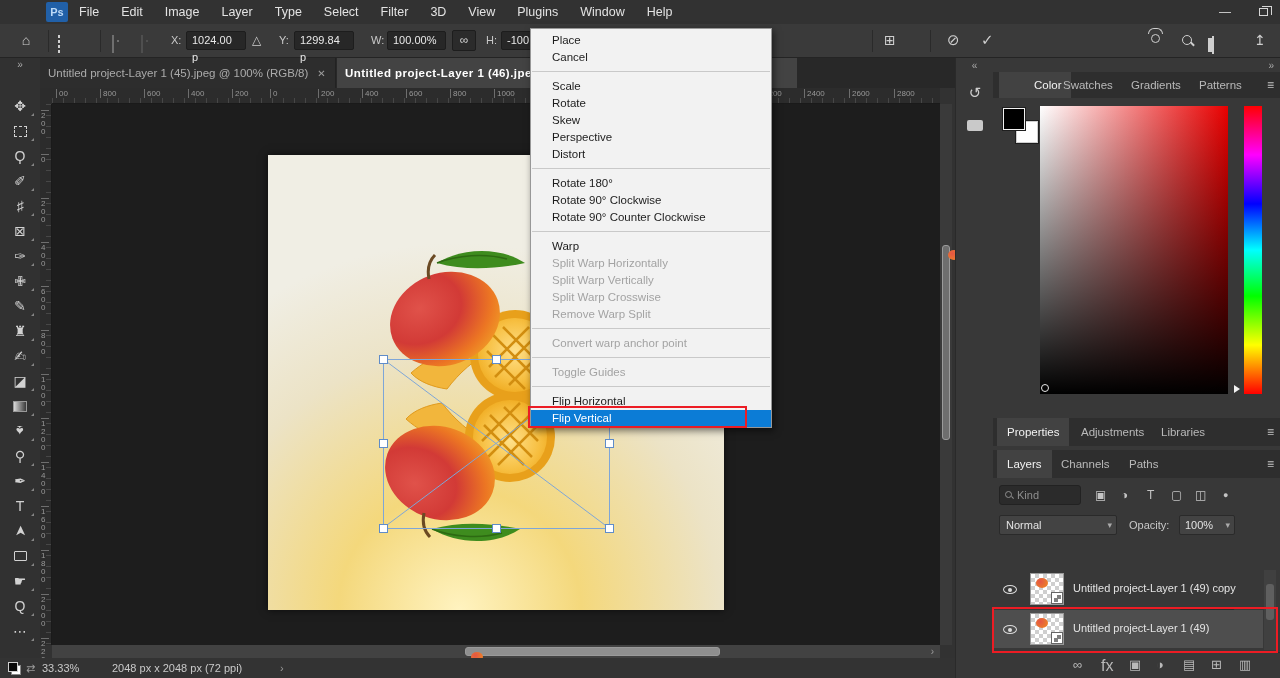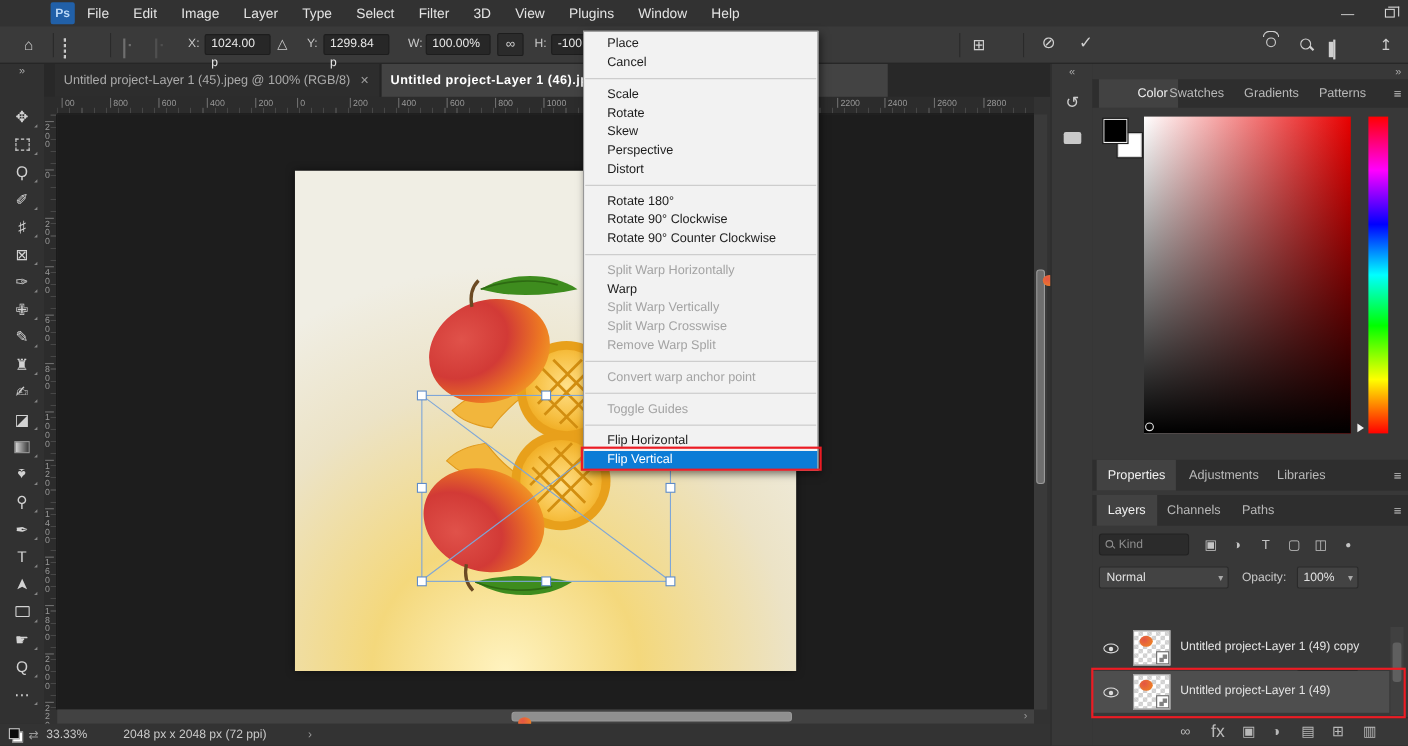--- a/index.html
+++ b/index.html
@@ -50,21 +50,21 @@
     display:flex; align-items:center; justify-content:center; }
   .tool::after { content:""; position:absolute; right:2px; bottom:2px; border-left:3px solid transparent; border-bottom:3px solid #868686; }
   .box-dashed { width:13px; height:11px; border:1px dashed #d2d2d2; }
   .box-solid { width:13px; height:10px; border:1.5px solid #d2d2d2; border-radius:1px; }
   .box-grad { width:14px; height:11px; background:linear-gradient(to right,#d8d8d8,#3a3a3a); border:1px solid #999; }
   .r180 { transform:rotate(180deg); } .rn90 { transform:rotate(-90deg); }
 
   
   .tabbar { position:absolute; left:40px; top:58px; width:915px; height:30px; background:#282828; z-index:6; }
   .dtab { position:absolute; top:0; height:30px; font-size:11.5px; display:flex; align-items:center;
-    padding:0 8px; white-space:nowrap; overflow:hidden;margin-left:10px; }
+    padding:0 8px; white-space:nowrap; overflow:hidden; }
   .dtab .x { margin-left:9px; font-size:10px; color:#9d9d9d; }
   .tab-inactive { background:#2d2d2d; color:#ababab; border-right:1px solid #222; }
   .tab-active { background:#434343; color:#ffffff; font-weight:bold; }
 
   
   .hruler { position:absolute; left:52px; top:88px; width:888px; height:16px; background:#2c2c2c;
     border-bottom:1px solid #1a1a1a;
     background-image:repeating-linear-gradient(90deg,#474747 0 1px,transparent 1px 11px);
     background-size:100% 5px; background-position:0 100%; background-repeat:no-repeat; z-index:4; }
   .hruler span { position:absolute; top:1px; font-size:8px; color:#989898; border-left:1px solid #6e6e6e; padding-left:2px; line-height:9px; }
@@ -79,21 +79,21 @@
   
   .pasteboard { position:absolute; left:52px; top:104px; width:888px; height:541px; background:#1d1d1d; }
   .artboard { position:absolute; left:216px; top:51px; width:456px; height:455px; box-shadow:0 0 8px rgba(0,0,0,.6); }
   .vscroll { position:absolute; left:940px; top:104px; width:12px; height:541px; background:#3a3a3a; }
   .vscroll .thumb { position:absolute; left:2px; top:141px; width:8px; height:195px; background:#6e6e6e; border-radius:3px; }
   .hscroll { position:absolute; left:52px; top:645px; width:888px; height:13px; background:#424242; }
   .hscroll .thumb { position:absolute; left:413px; top:2px; width:255px; height:9px; background:#8f8f8f; border-radius:3px; }
   .hscroll .arr { position:absolute; right:6px; top:0; color:#9a9a9a; font-size:10px; line-height:13px; }
 
   
-  .ctxmenu { position:absolute; left:530px; top:28px; width:214px; height:400px; background:#f2f2f2;
+  .ctxmenu { position:absolute; left:530px; top:28px; width:242px; height:400px; background:#f2f2f2;
     border:1px solid #979797; box-shadow:2px 3px 7px rgba(0,0,0,.5); z-index:50; padding-top:3px; }
   .mi { height:17px; line-height:17px; font-size:11.5px; color:#1c1c1c; padding-left:21px; white-space:nowrap; }
   .mi.dis { color:#a3a3a3; }
   .mi.sel { background:#0c7cd6; color:#ffffff; }
   .msep { height:12px; position:relative; }
   .msep::after { content:""; position:absolute; left:1px; right:1px; top:5px; height:1px; background:#c9c9c9; }
 
   
   .redbox { position:absolute; border:2px solid #ec1c24; z-index:60; pointer-events:none; }
 
@@ -522,22 +522,22 @@
     <div class="mi">Scale</div>
     <div class="mi">Rotate</div>
     <div class="mi">Skew</div>
     <div class="mi">Perspective</div>
     <div class="mi">Distort</div>
     <div class="msep"></div>
     <div class="mi">Rotate 180°</div>
     <div class="mi">Rotate 90° Clockwise</div>
     <div class="mi">Rotate 90° Counter Clockwise</div>
     <div class="msep"></div>
+    <div class="mi">Warp</div>
     <div class="mi dis">Split Warp Horizontally</div>
-    <div class="mi">Warp</div>
     <div class="mi dis">Split Warp Vertically</div>
     <div class="mi dis">Split Warp Crosswise</div>
     <div class="mi dis">Remove Warp Split</div>
     <div class="msep"></div>
     <div class="mi dis">Convert warp anchor point</div>
     <div class="msep"></div>
     <div class="mi dis">Toggle Guides</div>
     <div class="msep"></div>
     <div class="mi">Flip Horizontal</div>
     <div class="mi sel">Flip Vertical</div>

